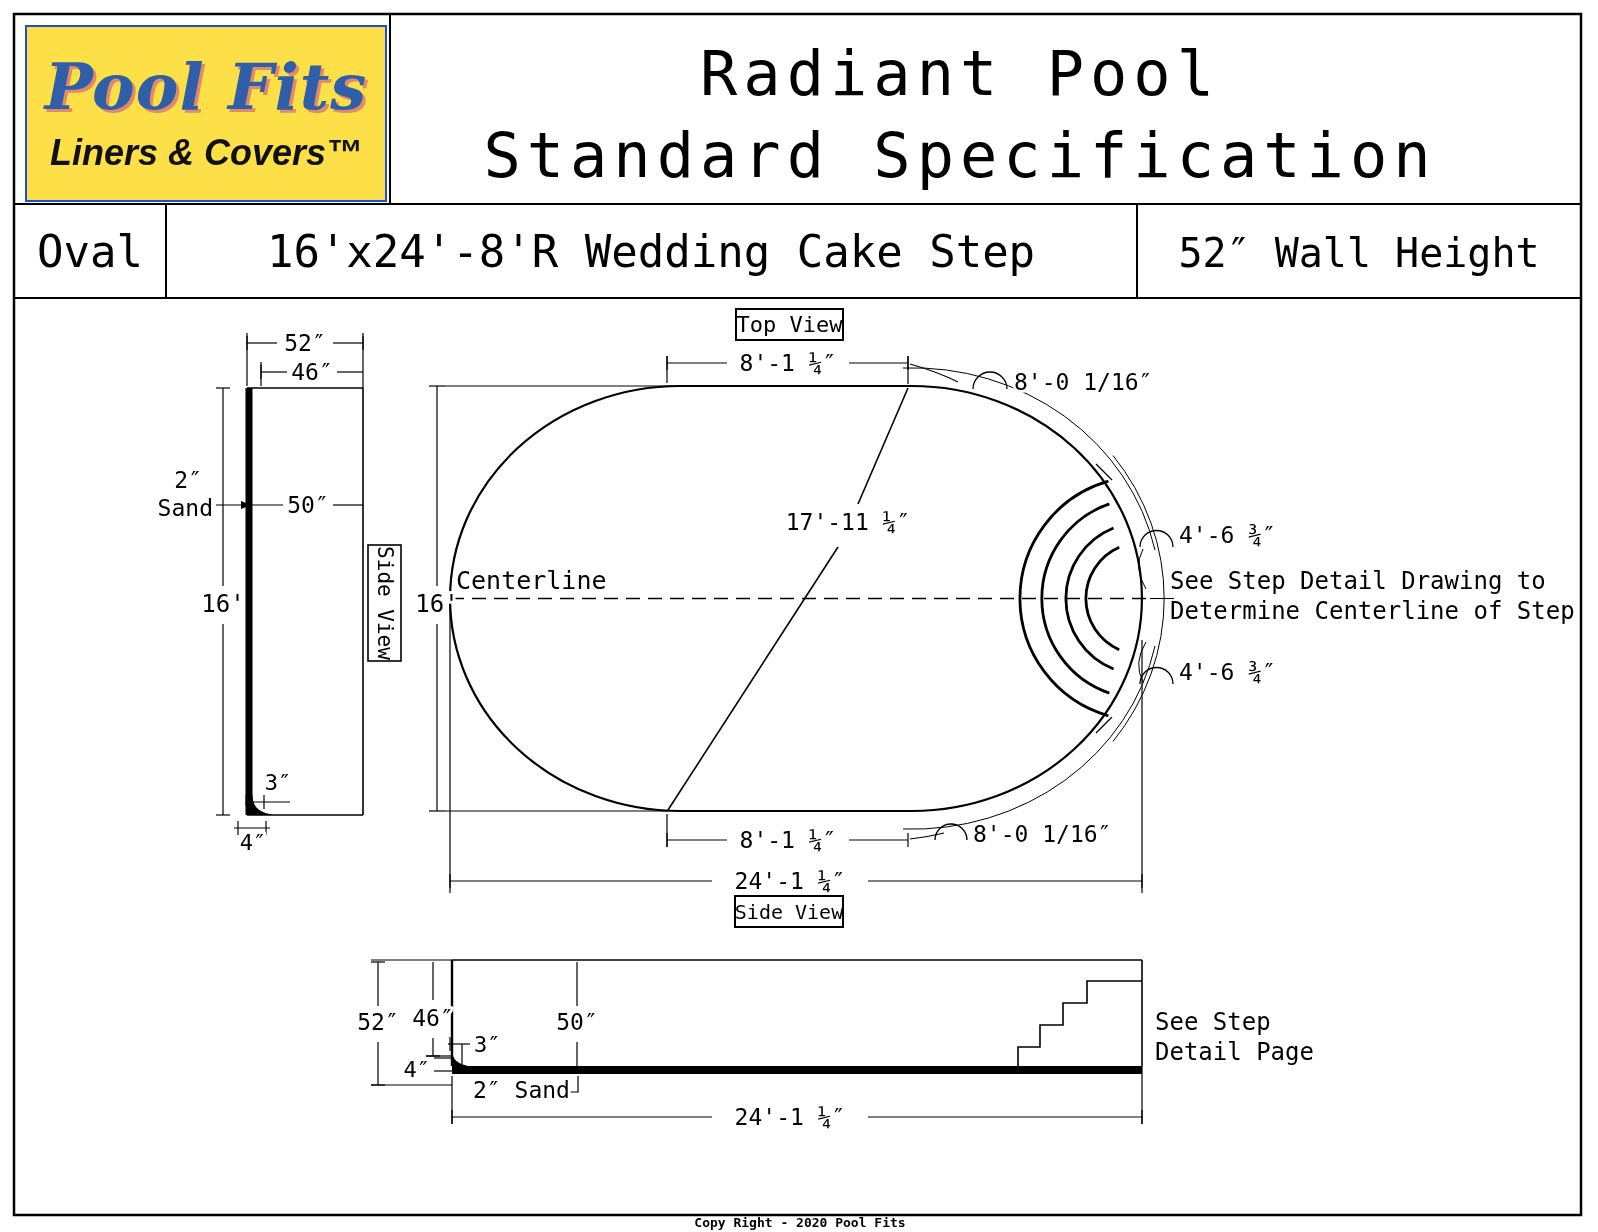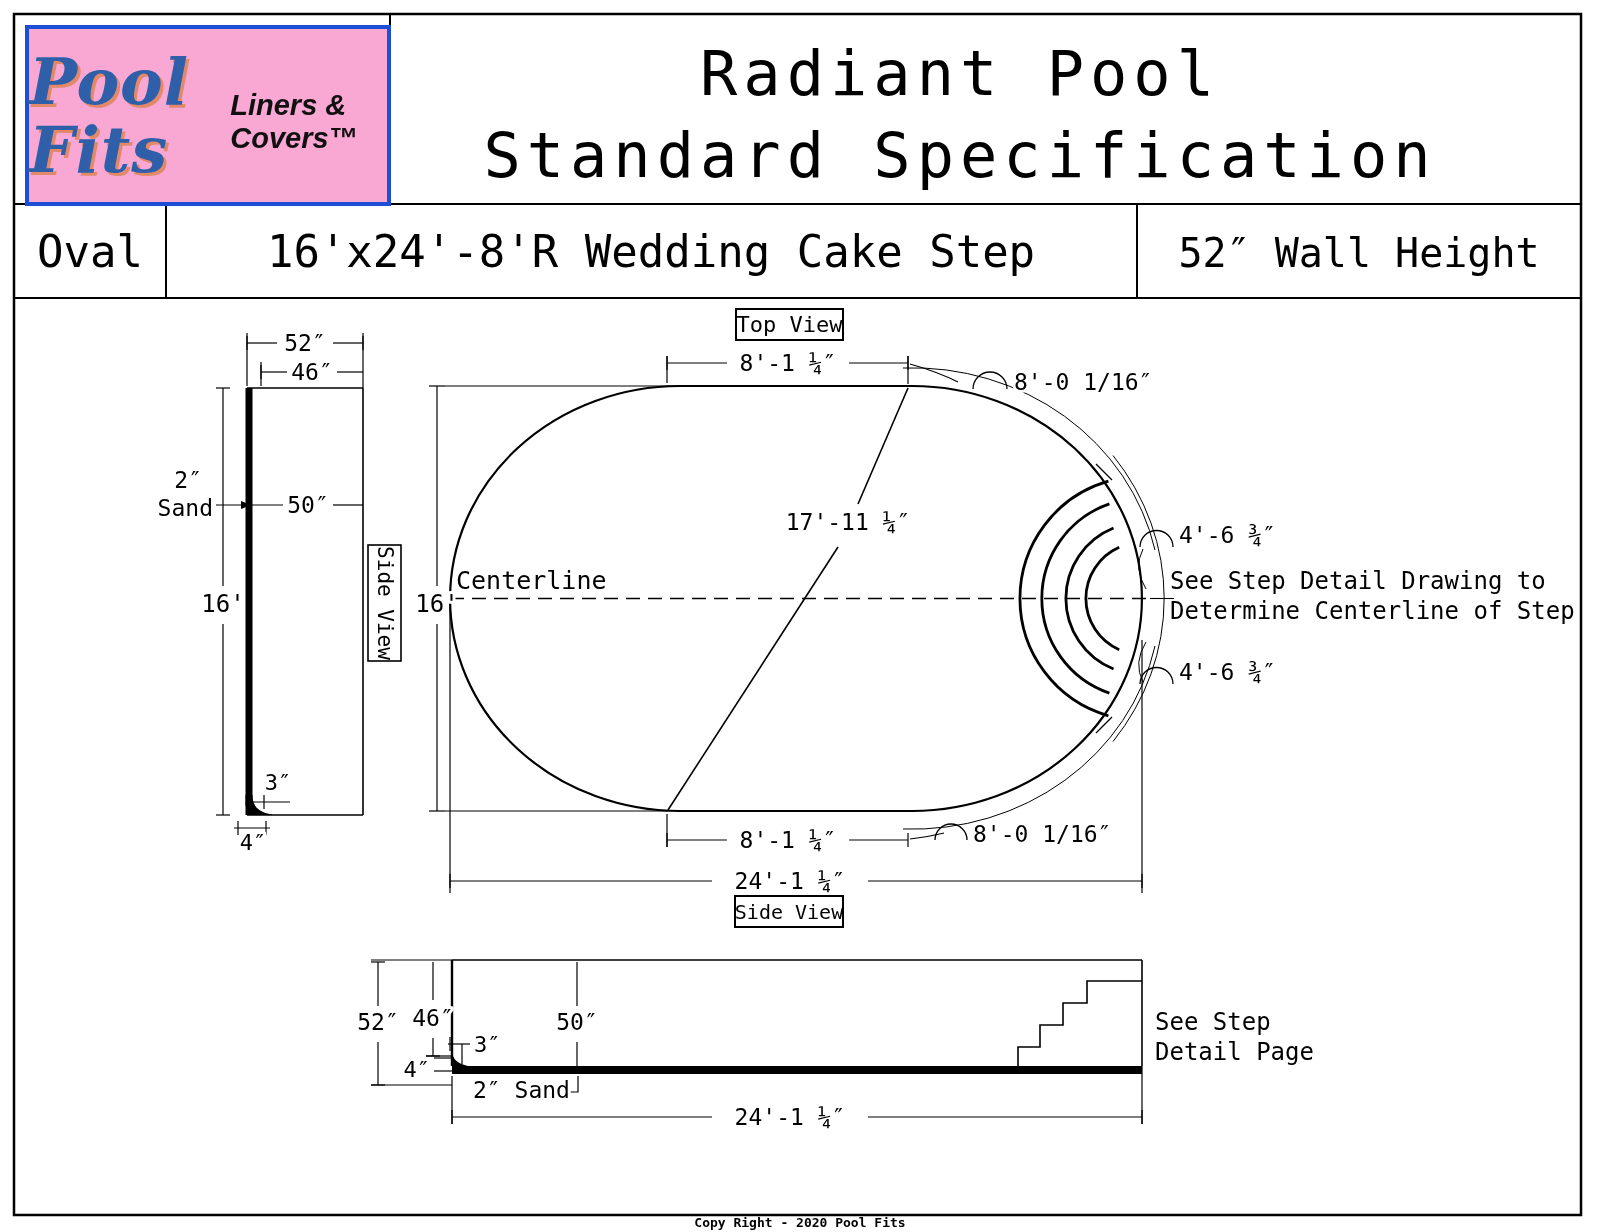--- a/index.html
+++ b/index.html
@@ -3,27 +3,27 @@
 <meta charset="utf-8">
 <style>
   html,body{margin:0;padding:0;background:#fff;}
   .page{position:relative;width:1598px;height:1232px;background:#fff;overflow:hidden;
         font-family:"DejaVu Sans Mono", monospace;}
   .page svg{position:absolute;left:0;top:0;}
   svg text{fill:#000;font-family:"DejaVu Sans Mono", monospace;
            paint-order:stroke fill;stroke:#fff;stroke-width:6px;stroke-linejoin:round;}
   svg text.nobg{stroke-width:0;}
   .logo-box{position:absolute;left:25px;top:25px;width:358px;height:173px;
-            border:4px solid #1d4ed8;background:#f9a8d4;display:flex;flex-direction:row;
+            border:2px solid #1d4ed8;background:#fde047;display:flex;flex-direction:column;
             align-items:center;justify-content:center;z-index:2;}
   .logo-script{font-family:"DejaVu Serif", serif;font-style:italic;font-weight:bold;
                font-size:64px;line-height:1.05;color:#2e5fa8;
                text-shadow:3px 3px 0 #e2896a;letter-spacing:1px;}
   .logo-tagline{font-family:"Liberation Sans", sans-serif;font-weight:bold;font-style:italic;
-                font-size:29px;color:#111;margin-top:12px;letter-spacing:0px;}
+                font-size:36px;color:#111;margin-top:12px;letter-spacing:0px;}
 </style>
 </head>
 <body>
 
 <div class="page">
 
   <svg width="1598" height="1232" viewBox="0 0 1598 1232">
 
     <g stroke="#000" fill="none">
       <rect x="14" y="14" width="1567" height="1201" stroke-width="2.5"></rect>

